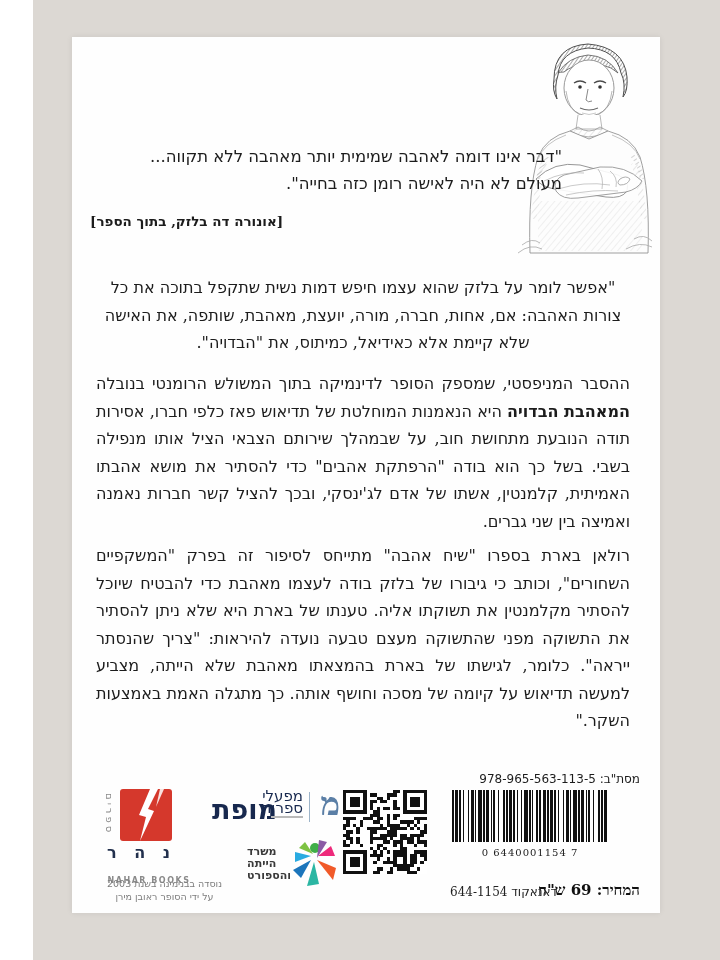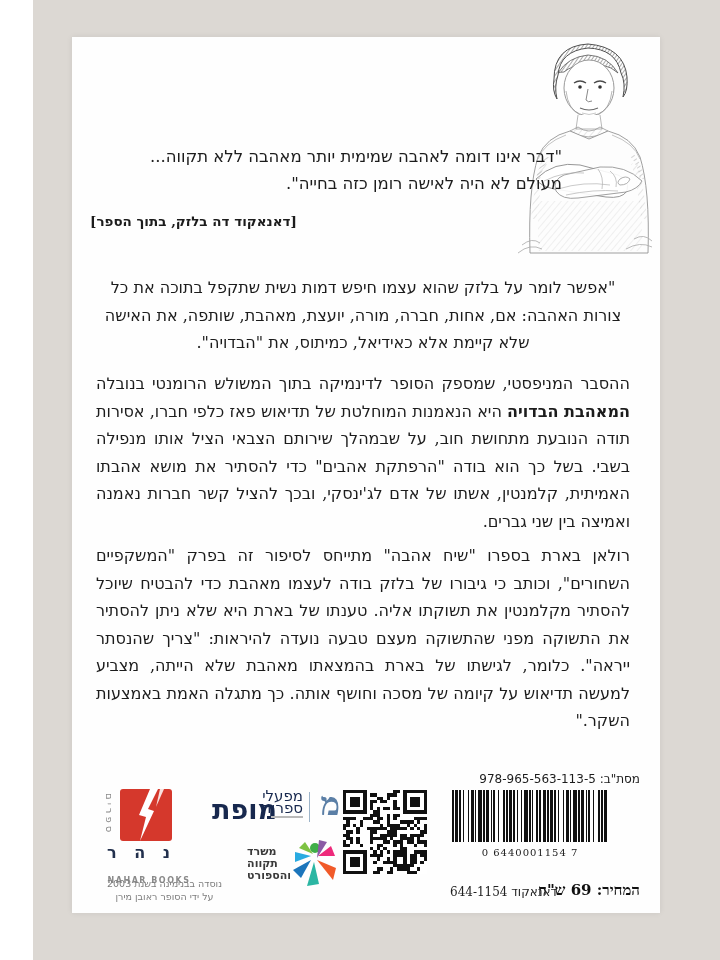--- a/index.html
+++ b/index.html
@@ -136,21 +136,21 @@
       <rect x="24" y="162" width="104" height="50" fill="url(#hatchL)" opacity="0.6"></rect>
       <path d="M8,206 q10,-8 18,-2 M4,214 q12,-10 24,-4 M120,200 q10,-6 18,2 M112,210 q14,-8 26,-2" fill="none" stroke="#a8a8a8" stroke-width="0.8"></path>
       <path d="M34,118 q-8,10 -10,22 M118,116 q8,10 10,24" fill="none" stroke="url(#hatchM)" stroke-width="4"></path>
     </svg>
   </div>
 
   <div class="quote-block heb">
     <div>"דבר אינו דומה לאהבה שמימית יותר מאהבה ללא תקווה...</div>
     <div>מעולם לא היה לאישה רומן כזה בחייה".</div>
   </div>
-  <div class="quote-attrib heb">[דאנאקוד דה בלזק, בתוך הספר]</div>
+  <div class="quote-attrib heb">[אונורה דה בלזק, בתוך הספר]</div>
 
   <p class="para para1 heb">"אפשר לומר על בלזק שהוא עצמו חיפש דמות נשית שתקפל בתוכה את כל צורות האהבה: אם, אחות, חברה, מורה, יועצת, מאהבת, שותפה, את האישה שלא קיימת אלא כאידיאל, כמיתוס, את "הבדויה".</p>
   <p class="para para2 heb"><span>ההסבר המניפסטי, שמספק הסופר לדינמיקה בתוך המשולש הרומנטי בנובלה </span><span class="book-title">המאהבת הבדויה</span><span> היא הנאמנות המוחלטת של תדיאוש פאז כלפי חברו, אסירות תודה הנובעת מתחושת חוב, על שבמהלך שירותם הצבאי הציל אותו מנפילה בשבי. בשל כך הוא בודה "הרפתקת אהבים" כדי להסתיר את מושא אהבתו האמיתית, קלמנטין, אשתו של אדם לג'ינסקי, ובכך להציל קשר חברות נאמנה ואמיצה בין שני גברים.</span></p>
   <p class="para para3 heb">רולאן בארת בספרו "שיח אהבה" מתייחס לסיפור זה בפרק "המשקפיים השחורים", וכותב כי גיבורו של בלזק בודה לעצמו מאהבת כדי להבטיח שיוכל להסתיר מקלמנטין את תשוקתו אליה. טענתו של בארת היא שלא ניתן להסתיר את התשוקה מפני שהתשוקה מעצם טבעה נועדה להיראות: "צריך שהנסתר ייראה". כלומר, לגישתו של בארת בהמצאתו מאהבת שלא הייתה, מצביע למעשה תדיאוש על קיומה של מסכה וחושף אותה. כך מתגלה האמת באמצעות השקר."</p>
 
   <div class="footer-item nahar-group">
     <div class="nahar-vertical">ספרים</div>
     <div class="nahar-square">
       <svg width="52" height="52" viewBox="0 0 52 52" xmlns="http://www.w3.org/2000/svg">
         <rect x="0" y="0" width="52" height="52" rx="3" fill="#d5382c"></rect>
@@ -174,21 +174,21 @@
     <div class="mifal-text heb">
       <div>מפעלי</div>
       <div>ספרות</div>
     </div>
     <div class="mifal-caption"></div>
   </div>
 
   <div class="footer-item ministry-group">
     <div class="ministry-text">
       <div>משרד</div>
-      <div>תקווה</div>
+      <div>הייתה</div>
       <div>והספורט</div>
     </div>
     <div class="ministry-star">
       <svg width="46" height="48" viewBox="0 0 46 48" xmlns="http://www.w3.org/2000/svg">
         <circle cx="24" cy="8" r="5" fill="#3fae49"></circle>
         <path d="M22,14 L14,2 L8,8 Z" fill="#7dc242"></path>
         <path d="M20,16 L4,12 L4,22 Z" fill="#29aae1"></path>
         <path d="M20,20 L2,30 L10,38 Z" fill="#1b75bb"></path>
         <path d="M23,22 L16,46 L28,44 Z" fill="#2bb6a3"></path>
         <path d="M26,20 L42,40 L45,28 Z" fill="#f15a29"></path>

